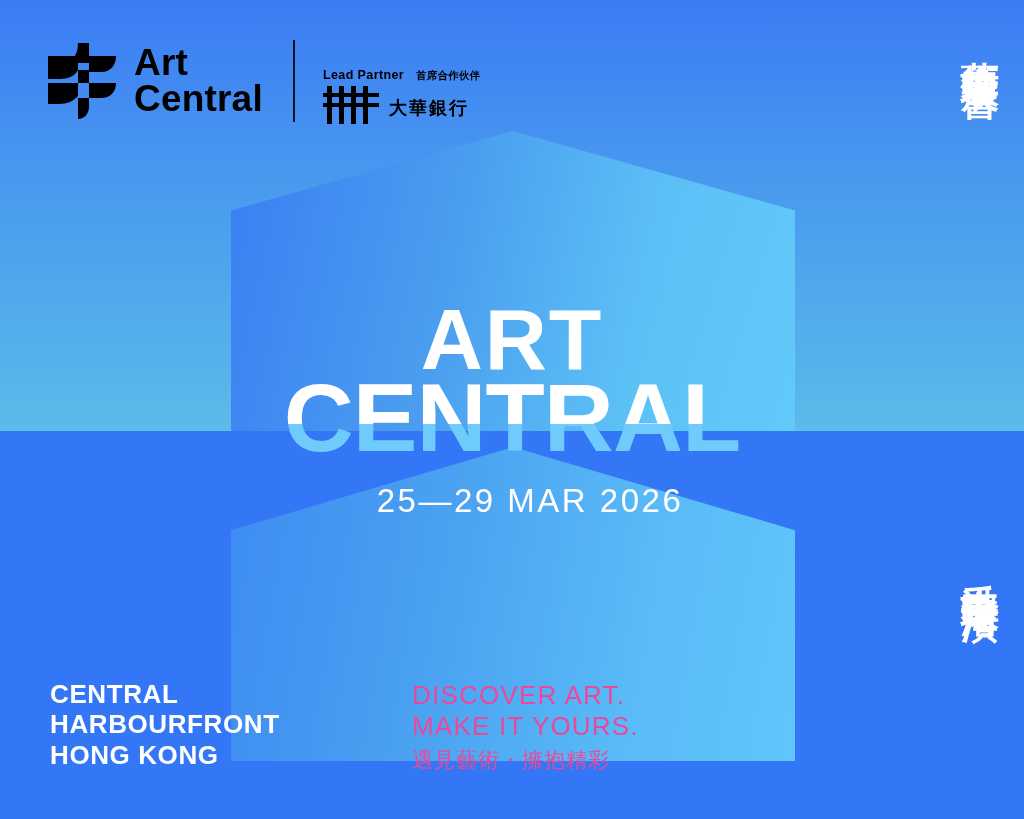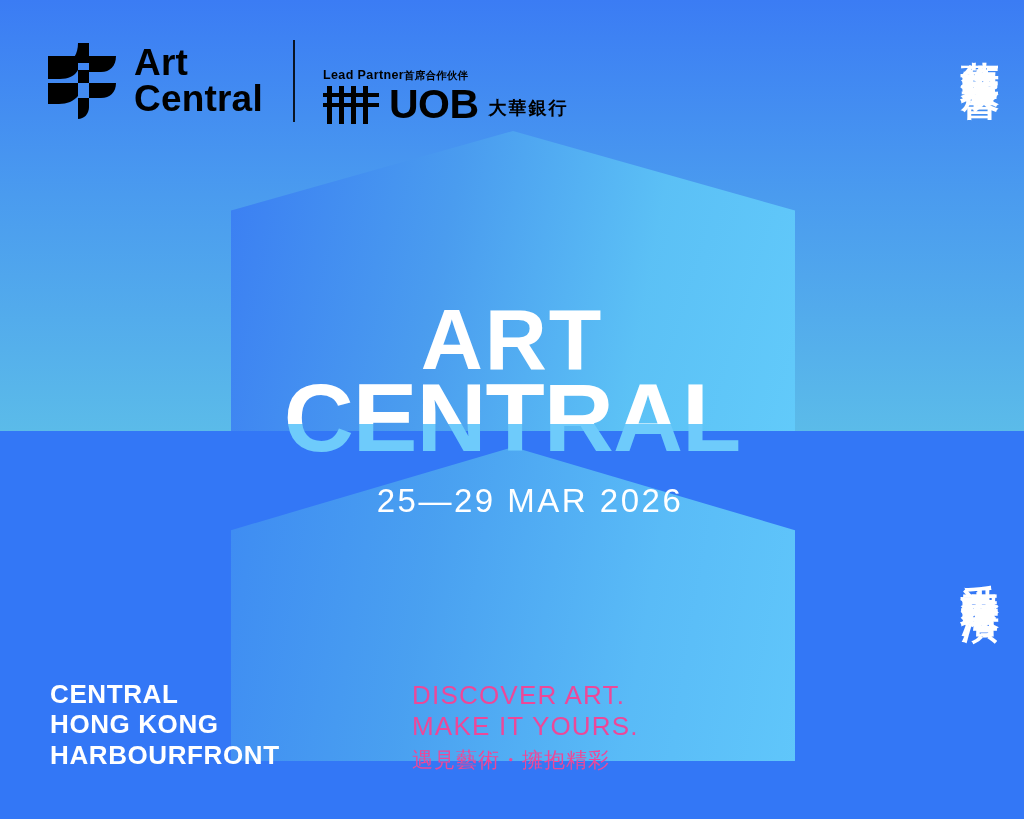--- a/index.html
+++ b/index.html
@@ -73,21 +73,21 @@
     width: 2px;
     height: 82px;
     background: #000000;
     margin: 0 28px 0 30px;
     opacity: 0.85;
   }
   .partner-block { padding-top: 2px; }
   .partner-top {
     display: flex;
     align-items: baseline;
-    gap: 0;
+    gap: 12px;
     margin-bottom: 3px;
   }
   .partner-kicker {
     color: #000;
     font-size: 12.5px;
     font-weight: 800;
     letter-spacing: 0.4px;
   }
   .partner-kicker-cn {
     color: #000;
@@ -254,40 +254,39 @@
       </div>
       <div class="partner-row">
         <svg class="uob-mark" viewBox="0 0 56 38">
           <rect fill="#000" x="4" y="0" width="5" height="38"></rect>
           <rect fill="#000" x="16" y="0" width="5" height="38"></rect>
           <rect fill="#000" x="28" y="0" width="5" height="38"></rect>
           <rect fill="#000" x="40" y="0" width="5" height="38"></rect>
           <rect fill="#000" x="0" y="7" width="56" height="4"></rect>
           <rect fill="#000" x="0" y="17" width="56" height="4"></rect>
         </svg>
-        <span class="uob-word">UOB</span>
         <span class="uob-cn">大華銀行</span>
       </div>
     </div>
   </div>
 
   <div class="title-wrap">
     <div class="title-art">ART</div>
     <div class="central-stack">
       <div class="central-layer central-white">CENTRAL</div>
       <div class="central-layer central-cyan">CENTRAL</div>
     </div>
   </div>
 
   <div class="date-line">25—29 MAR 2026</div>
 
   <div class="venue">
     <span>CENTRAL</span>
+    <span>HARBOURFRONT</span>
     <span>HONG KONG</span>
-    <span>HARBOURFRONT</span>
   </div>
 
   <div class="tagline">
     <span class="tagline-en">DISCOVER ART.</span>
     <span class="tagline-en">MAKE IT  YOURS.</span>
     <span class="tagline-cn">遇見藝術・擁抱精彩</span>
   </div>
 
   <div class="vside vside-top">藝術中環展會</div>
   <div class="vside vside-bottom">香港中環海濱</div>

